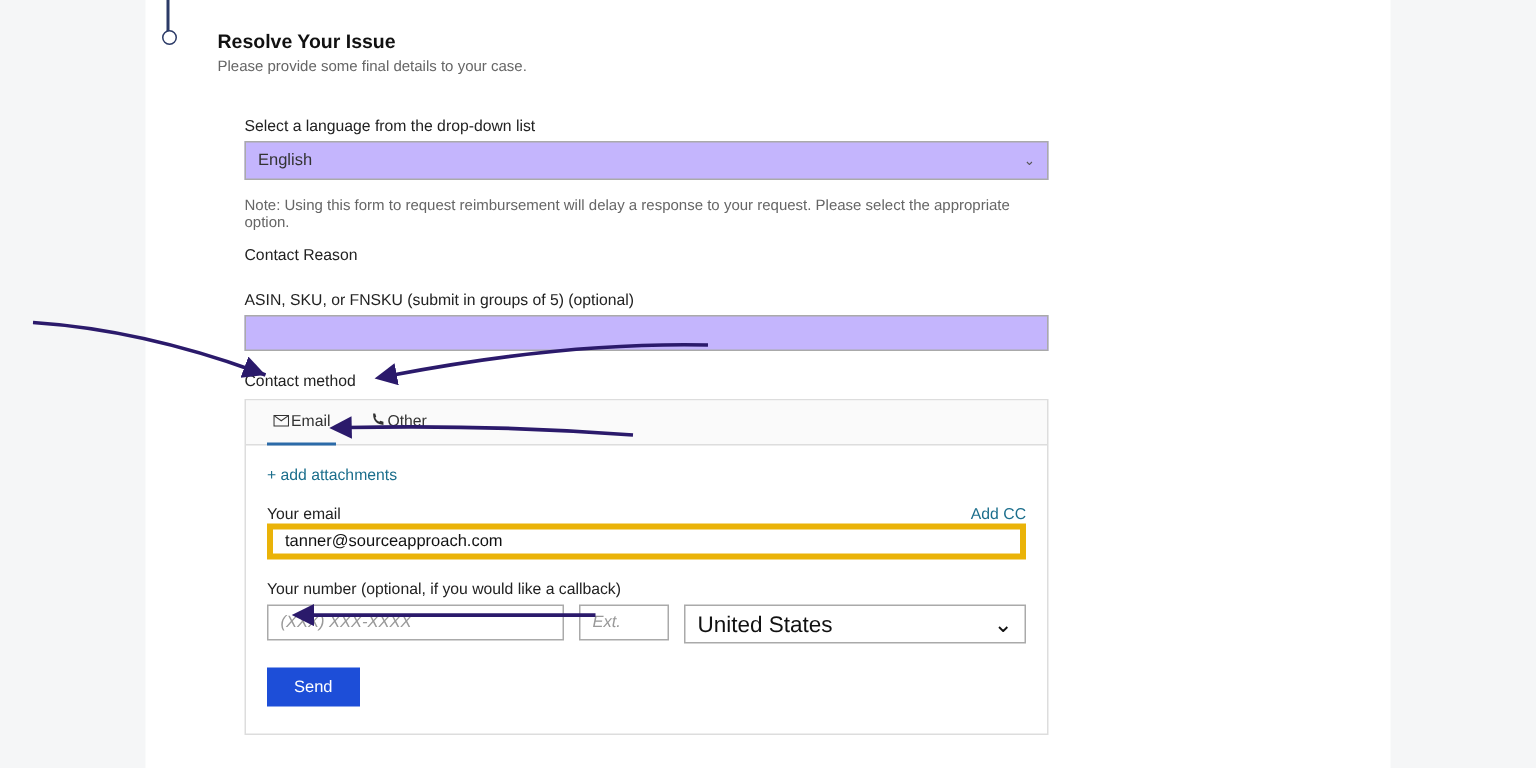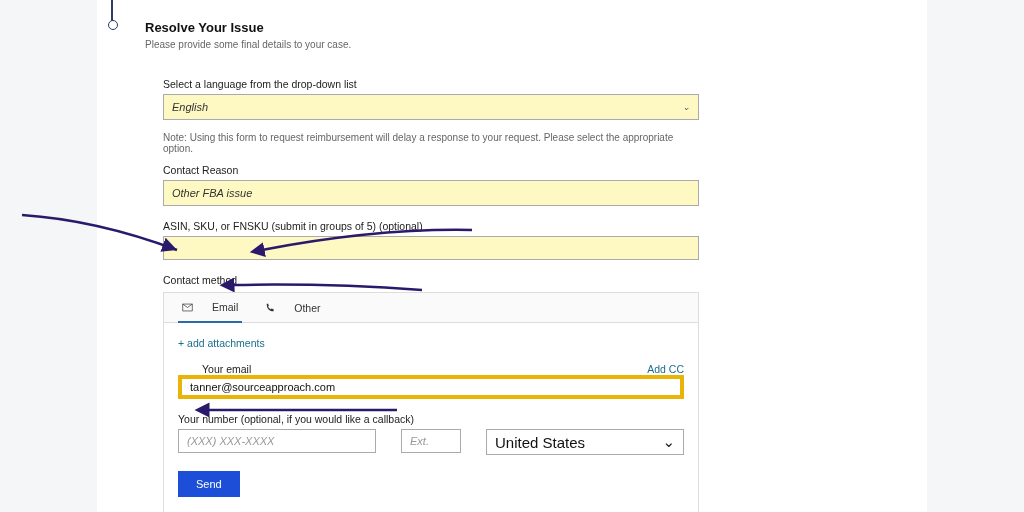--- a/index.html
+++ b/index.html
@@ -40,62 +40,61 @@
     background: #fff;
   }
   .head-area { margin-left: 18px; margin-top: 12px; }
   .title { font-weight: bold; font-size: 13px; }
   .subtitle { color: #666; margin-top: 4px; font-size: 10px; }
   .form-area { margin-top: 28px; margin-left: 36px; width: 536px; }
   .label { font-size: 10.5px; color: #222; margin-bottom: 4px; display: block; }
   .select, .input {
     width: 100%;
     border: 1px solid #aaa;
-    background: #fef9c3;
+    background: #c4b5fd;
     height: 26px;
     padding: 2px 8px;
     font-size: 11px;
     color: #333;
     display: flex;
     align-items: center;
     justify-content: space-between;
-    font-style: italic;
   }
   .select .chev { font-size: 9px; color: #555; }
   .note { color: #666; font-size: 10px; margin-top: 12px; margin-bottom: 10px; }
   .spacer { height: 14px; }
   .contact-card {
     border: 1px solid #ddd;
     margin-top: 6px;
   }
   .tabs {
     display: flex;
     gap: 18px;
     padding: 0 14px;
     border-bottom: 1px solid #ddd;
     background: #fafafa;
   }
   .tab {
-    display: flex; align-items: flex-end; gap: 19px;
+    display: flex; align-items: flex-start; gap: 1px;
     padding: 8px 4px;
     font-size: 10.5px;
     color: #333;
     cursor: pointer;
   }
   .tab.active { border-bottom: 2px solid #2b6aa8; margin-bottom: -1px; }
   .tab svg { width: 11px; height: 11px; }
   .card-body { padding: 14px 14px 18px 14px; }
   .add-att { color: #1b6e8c; font-size: 10.5px; cursor: pointer; }
-  .row-label { display:flex; justify-content: space-between; align-items:center; margin-top:14px;margin-left:24px;}
+  .row-label { display:flex; justify-content: space-between; align-items:center; margin-top:14px;}
   .addcc { color:#1b6e8c; font-size:10.5px; cursor:pointer;}
   .email-input {
     width: 100%; border:4px solid #eab308; height:24px; padding:2px 8px; font-size:11px;
     display:flex; align-items:center;
   }
-  .phone-row { display:flex; gap:25px; margin-top:4px; }
+  .phone-row { display:flex; gap:10px; margin-top:4px; }
   .phone-row .ph1 { flex: 0 0 198px; }
   .phone-row .ph2 { flex: 0 0 60px; text-decoration: underline; }
   .phone-row .ph3 { flex: 1; }
   .phinput {
     border:1px solid #aaa; height:26px; padding:2px 8px; font-size:15px; display:flex;
     align-items:center; justify-content:space-between;
   }
   .send-btn {
     margin-top: 16px;
     background: #1d4ed8;
@@ -135,23 +134,20 @@
   <div class="form-area">
     <label class="label">Select a language from the drop-down list</label>
     <div class="select">
       <span>English</span>
       <span class="chev">⌄</span>
     </div>
 
     <div class="note">Note: Using this form to request reimbursement will delay a response to your request. Please select the appropriate option.</div>
 
     <label class="label">Contact Reason</label>
-    <div class="input">
-      <span>Other FBA issue</span>
-    </div>
 
     <div class="spacer"></div>
     <label class="label">ASIN, SKU, or FNSKU (submit in groups of 5) (optional)</label>
     <div class="input" style="height:24px;"></div>
 
     <div class="spacer"></div>
     <label class="label">Contact method</label>
 
     <div class="contact-card">
       <div class="tabs">

